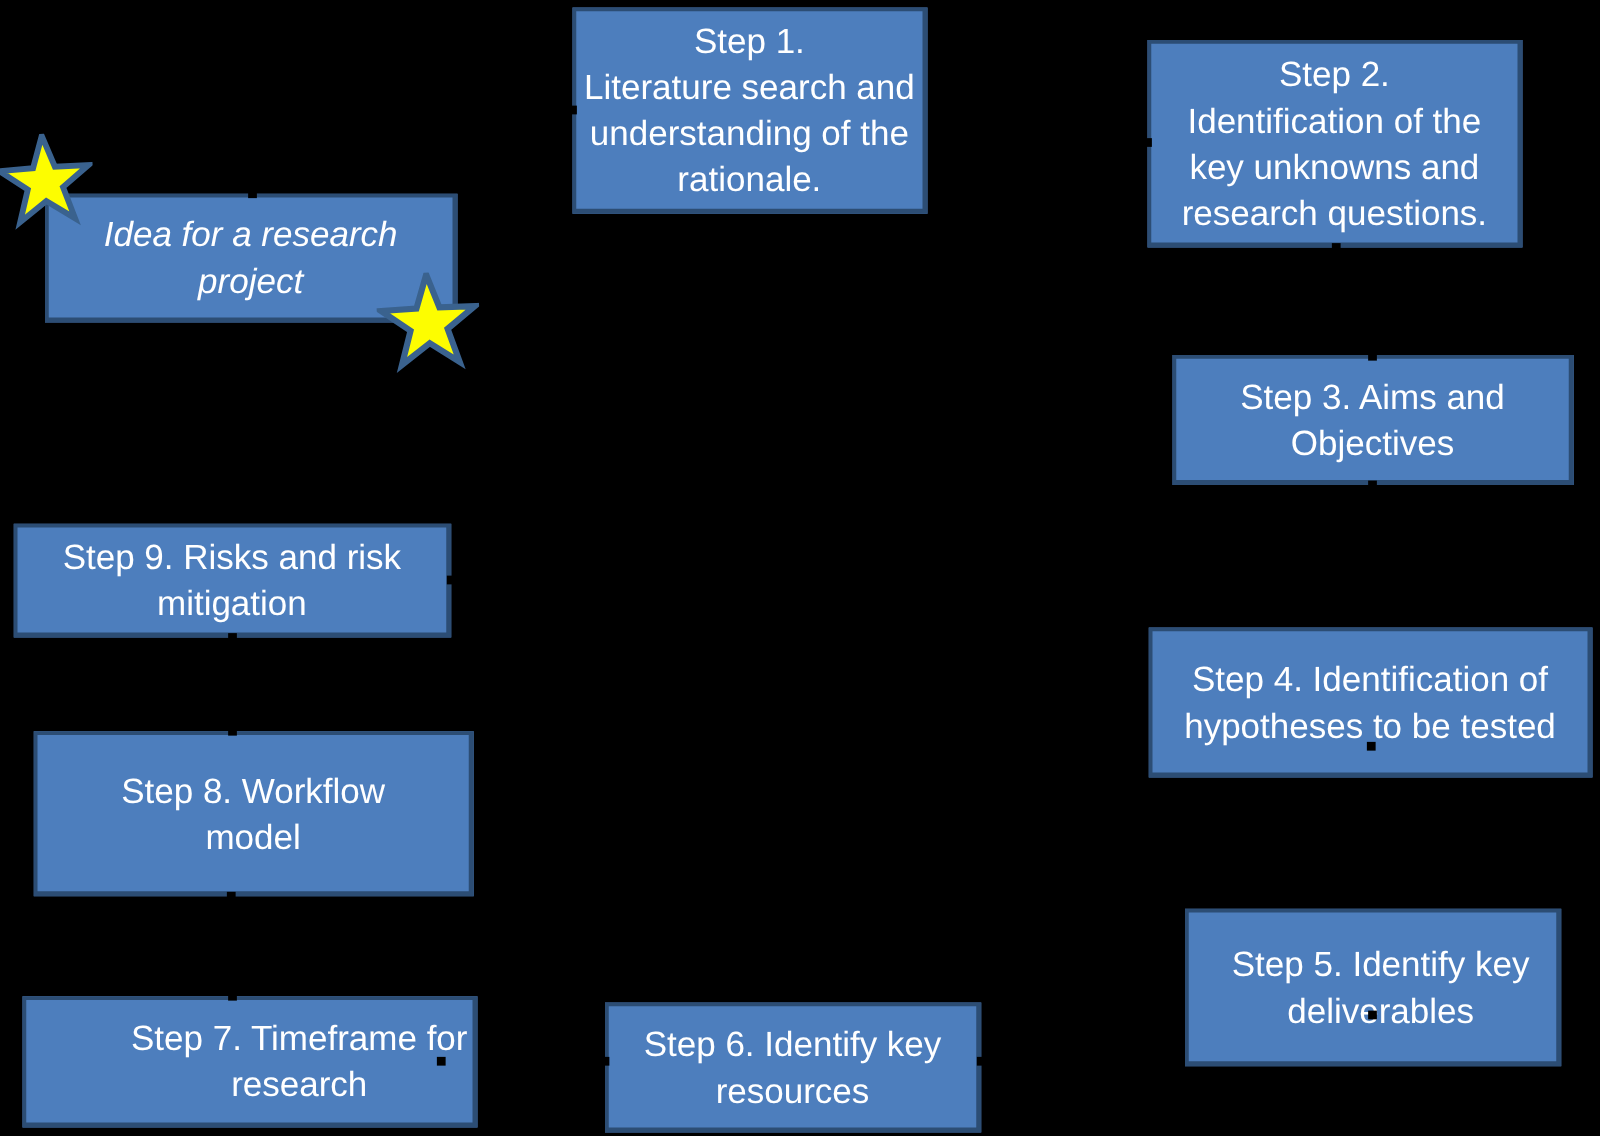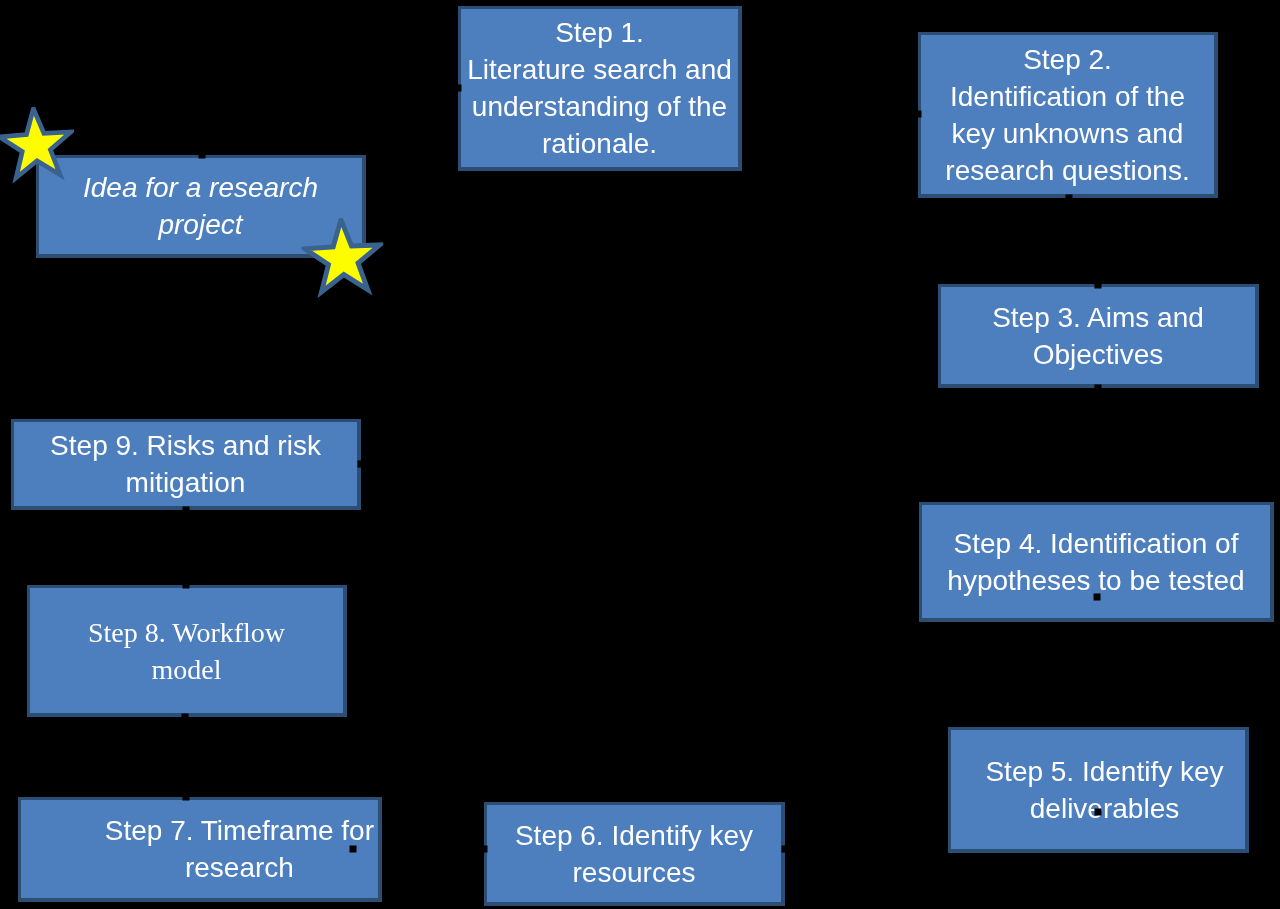--- a/index.html
+++ b/index.html
@@ -24,21 +24,21 @@
   }
   
   .b-idea  {left:36px;  top:155px; width:330px; height:103px;font-style:italic;}
   .b-s1    {left:458px; top:6px;   width:284px; height:165px;}
   .b-s2    {left:918px; top:32px;  width:300px; height:166px;}
   .b-s3    {left:938px; top:284px; width:321px; height:104px;}
   .b-s4    {left:919px; top:477px; width:355px; height:120px;margin-top:25px;}
   .b-s5    {left:948px; top:727px; width:301px; height:126px;padding-left:13px;}
   .b-s6    {left:484px; top:802px; width:301px; height:104px;}
   .b-s7    {left:18px;  top:797px; width:364px; height:105px;justify-content:flex-end;}
-  .b-s8    {left:27px;  top:585px; width:320px; height:132px;font-family:Liberation Serif, serif;}
+  .b-s8    {left:27px;  top:585px; width:352px; height:132px;}
   .b-s9    {left:11px;  top:419px; width:350px; height:91px;}
   .b-s10   {left:469px; top:391px; width:331px; height:146px;}
 
   .star{position:absolute;z-index:5;}
   .star polygon{
     fill:var(--star-fill,#FDFD00);
     stroke:var(--star-border,#3A628E);
     stroke-width:6;stroke-linejoin:miter;
   }
   .star-1{left:-3px; top:107px; width:78px; height:78px; transform:rotate(-4deg);}

